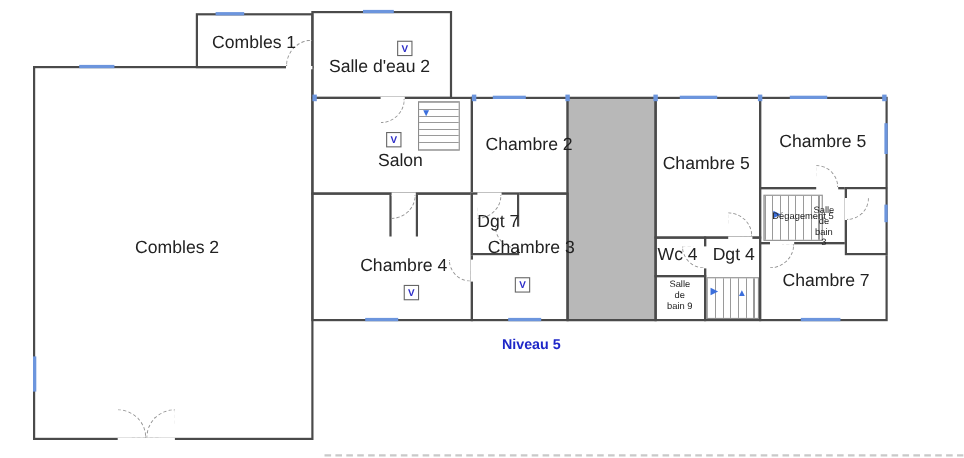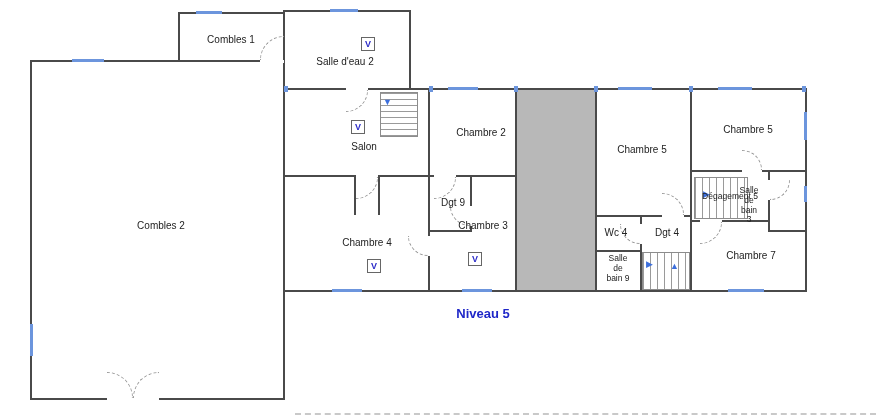--- a/index.html
+++ b/index.html
@@ -29,21 +29,21 @@
   .steps-h { background: repeating-linear-gradient(to right, #9a9a9a 0 1px, transparent 1px 7px); }
   .sarrow { position: absolute; color: var(--stair_arrow); font-size: 9px; line-height: 1; }
   .velux {
     position: absolute; width: 14px; height: 14px;
     border: 1px solid #666666; background: #ffffff;
     color: var(--velux); font-size: 9px; font-weight: bold;
     display: flex; align-items: center; justify-content: center;
   }
   .lbl {
     position: absolute; transform: translate(-50%, -50%);
-    font-size: 10px; color: var(--label);
+    font-size: 16px; color: var(--label);
     white-space: nowrap; text-align: center; line-height: 1.15;
   }
   .lbl.sm { font-size: 8.5px; }
   .lbl.wrap { white-space: normal; }
   .title {
     position: absolute; transform: translate(-50%, -50%);
     font-size: 13px; font-weight: bold; color: var(--title);
     white-space: nowrap;
   }
   .edge { position: absolute; border-top: 2px dashed #c9c9c9; }
@@ -150,20 +150,20 @@
   <div class="lbl" style="left:481px;top:133px">Chambre 2</div>
   <div class="lbl" style="left:642px;top:150px">Chambre 5</div>
   <div class="lbl" style="left:748px;top:130px">Chambre 5</div>
   <div class="lbl sm" style="left:730px;top:197px">Dégagement 5</div>
   <div class="lbl sm wrap" style="left:749px;top:206px;width:22px">Salle de bain 3</div>
   <div class="lbl" style="left:751px;top:256px">Chambre 7</div>
   <div class="lbl" style="left:667px;top:233px">Dgt 4</div>
   <div class="lbl" style="left:616px;top:233px">Wc 4</div>
   <div class="lbl sm wrap" style="left:618px;top:269px;width:26px">Salle de bain 9</div>
   <div class="lbl" style="left:367px;top:243px">Chambre 4</div>
-  <div class="lbl" style="left:453px;top:203px">Dgt 9</div>
+  <div class="lbl" style="left:453px;top:203px">Dgt 7</div>
   <div class="lbl" style="left:483px;top:226px">Chambre 3</div>
 
   <div class="title" style="left:483px;top:313px">Niveau 5</div>
 
   <div class="edge" style="left:295px;top:413px;width:581px"></div>
 
 </div>
 
 </body></html>

